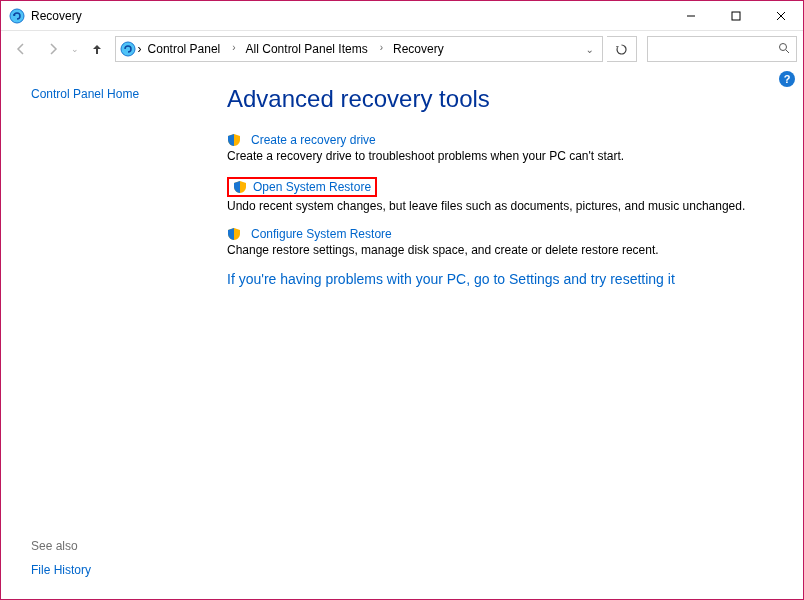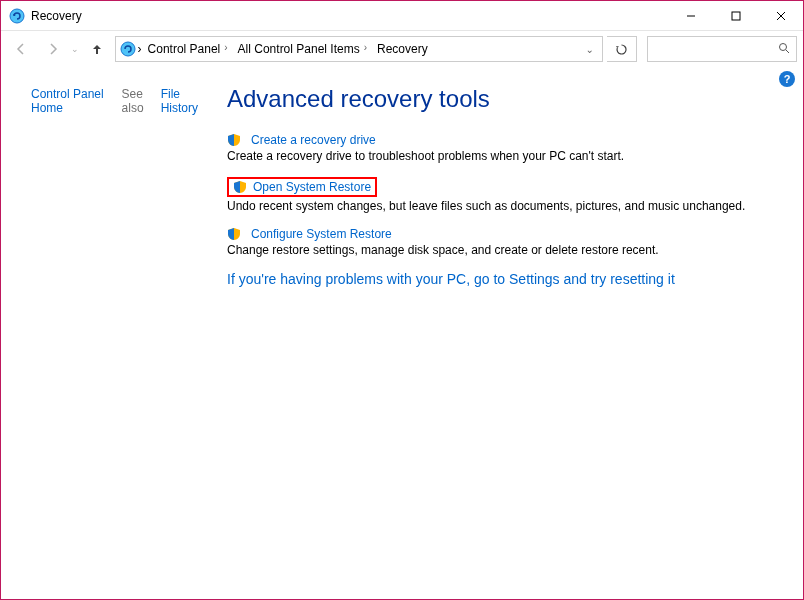--- a/index.html
+++ b/index.html
@@ -48,21 +48,21 @@
   .address-bar {
     flex: 1;
     height: 26px;
     border: 1px solid #cccccc;
     display: flex; align-items: center;
     padding: 0 4px;
     gap: 2px;
     font-size: 12px;
     min-width: 0;
   }
-  .crumb { display: flex; gap: 4px; padding: 0 4px; white-space: nowrap; }
+  .crumb { display: flex; gap: 12px; padding: 0 4px; white-space: nowrap; }
   .crumb .chev { color: #666; font-size: 10px; }
   .address-bar .chev-down { margin-left: auto; color: #666; padding: 0 4px; font-size: 10px; }
   .refresh-box {
     width: 30px; height: 26px;
     border: 1px solid #cccccc; border-left: none;
     display: flex; align-items: center; justify-content: center;
   }
   .search-box {
     width: 150px; height: 26px;
     border: 1px solid #cccccc;
@@ -72,21 +72,21 @@
   }
   .search-box .mag { margin-left: auto; color: #555; }
   .body {
     flex: 1;
     display: flex;
     position: relative;
   }
   .left-pane {
     width: 210px;
     padding: 20px 0 14px 30px;
-    display: flex; 
+    display: flex; flex-direction: column;
   }
   .cp-home { color: #0066cc; font-size: 12px; }
   .left-spacer { flex: 1; }
   .see-also { color: #707070; font-size: 12px; margin-bottom: 10px; }
   .file-history { color: #0066cc; font-size: 12px; margin-bottom: 8px; }
   .main-pane {
     flex: 1;
     padding: 18px 20px 0 16px;
     position: relative;
   }

